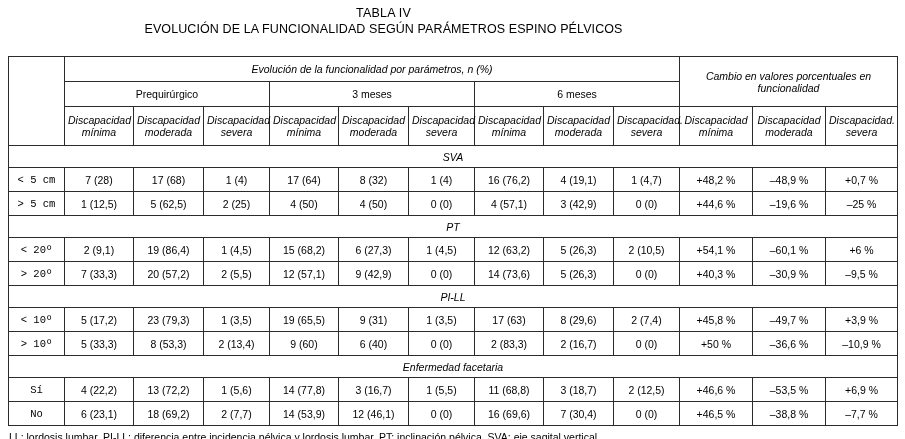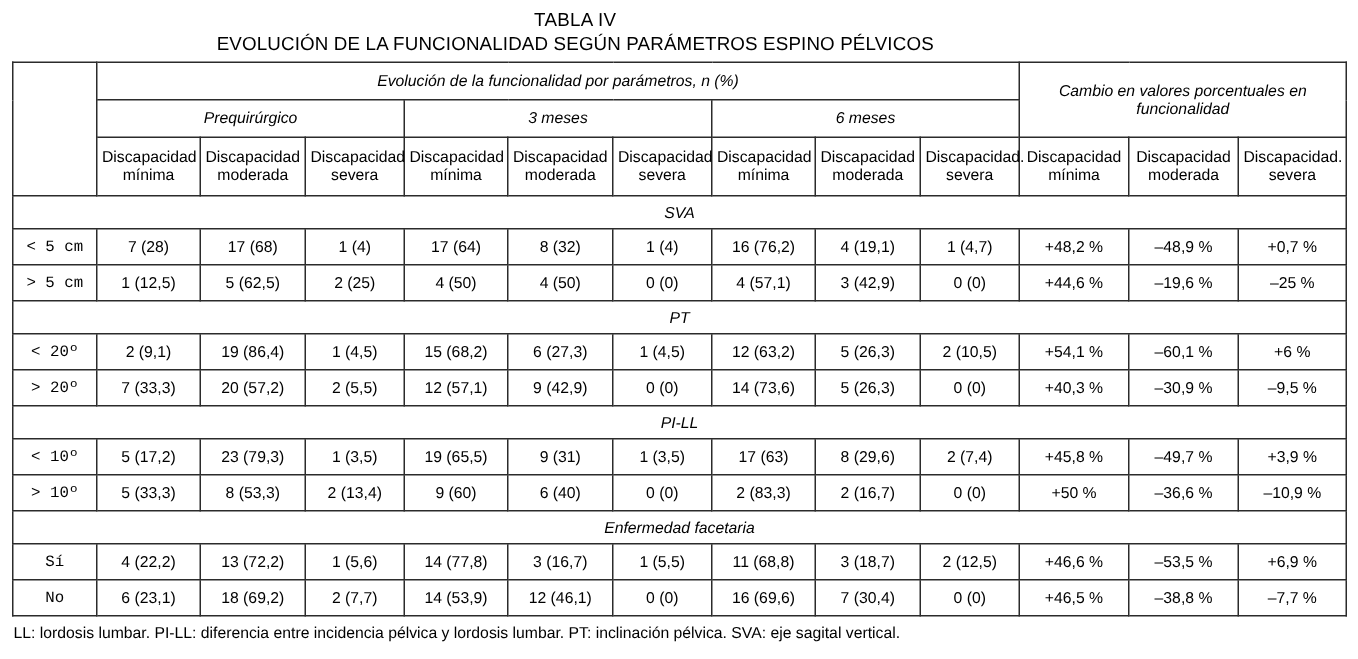--- a/index.html
+++ b/index.html
@@ -30,43 +30,43 @@
     letter-spacing: 0.2px;
   }
   .title-line2 {
     font-size: 12.5px;
     letter-spacing: 0.1px;
     margin-top: 0;
   }
   table.tabla {
     border-collapse: collapse;
     width: 889px;
-    margin-top: 4px;
+    margin-top: 19px;
     table-layout: fixed;
   }
   table.tabla td, table.tabla th {
     border: 1px solid #2b2b2b;
     font-weight: normal;
     font-size: 10.5px;
     padding: 2px 3px;
     vertical-align: middle;
     text-align: center;
     line-height: 1.15;
   }
   .hdr-italic {
     font-style: italic;
     font-size: 10.5px;
   }
   .hdr-sub {
+    font-style: italic;
     font-size: 10px;
     line-height: 1.2;
     height: 34px;
   }
   .hdr-group {
-    font-style: italic;
     height: 20px;
   }
   .hdr-top {
     height: 20px;
   }
   .rowlabel {
     text-align: left;
     padding-left: 4px;
     font-family: Liberation Mono, monospace;
   }

